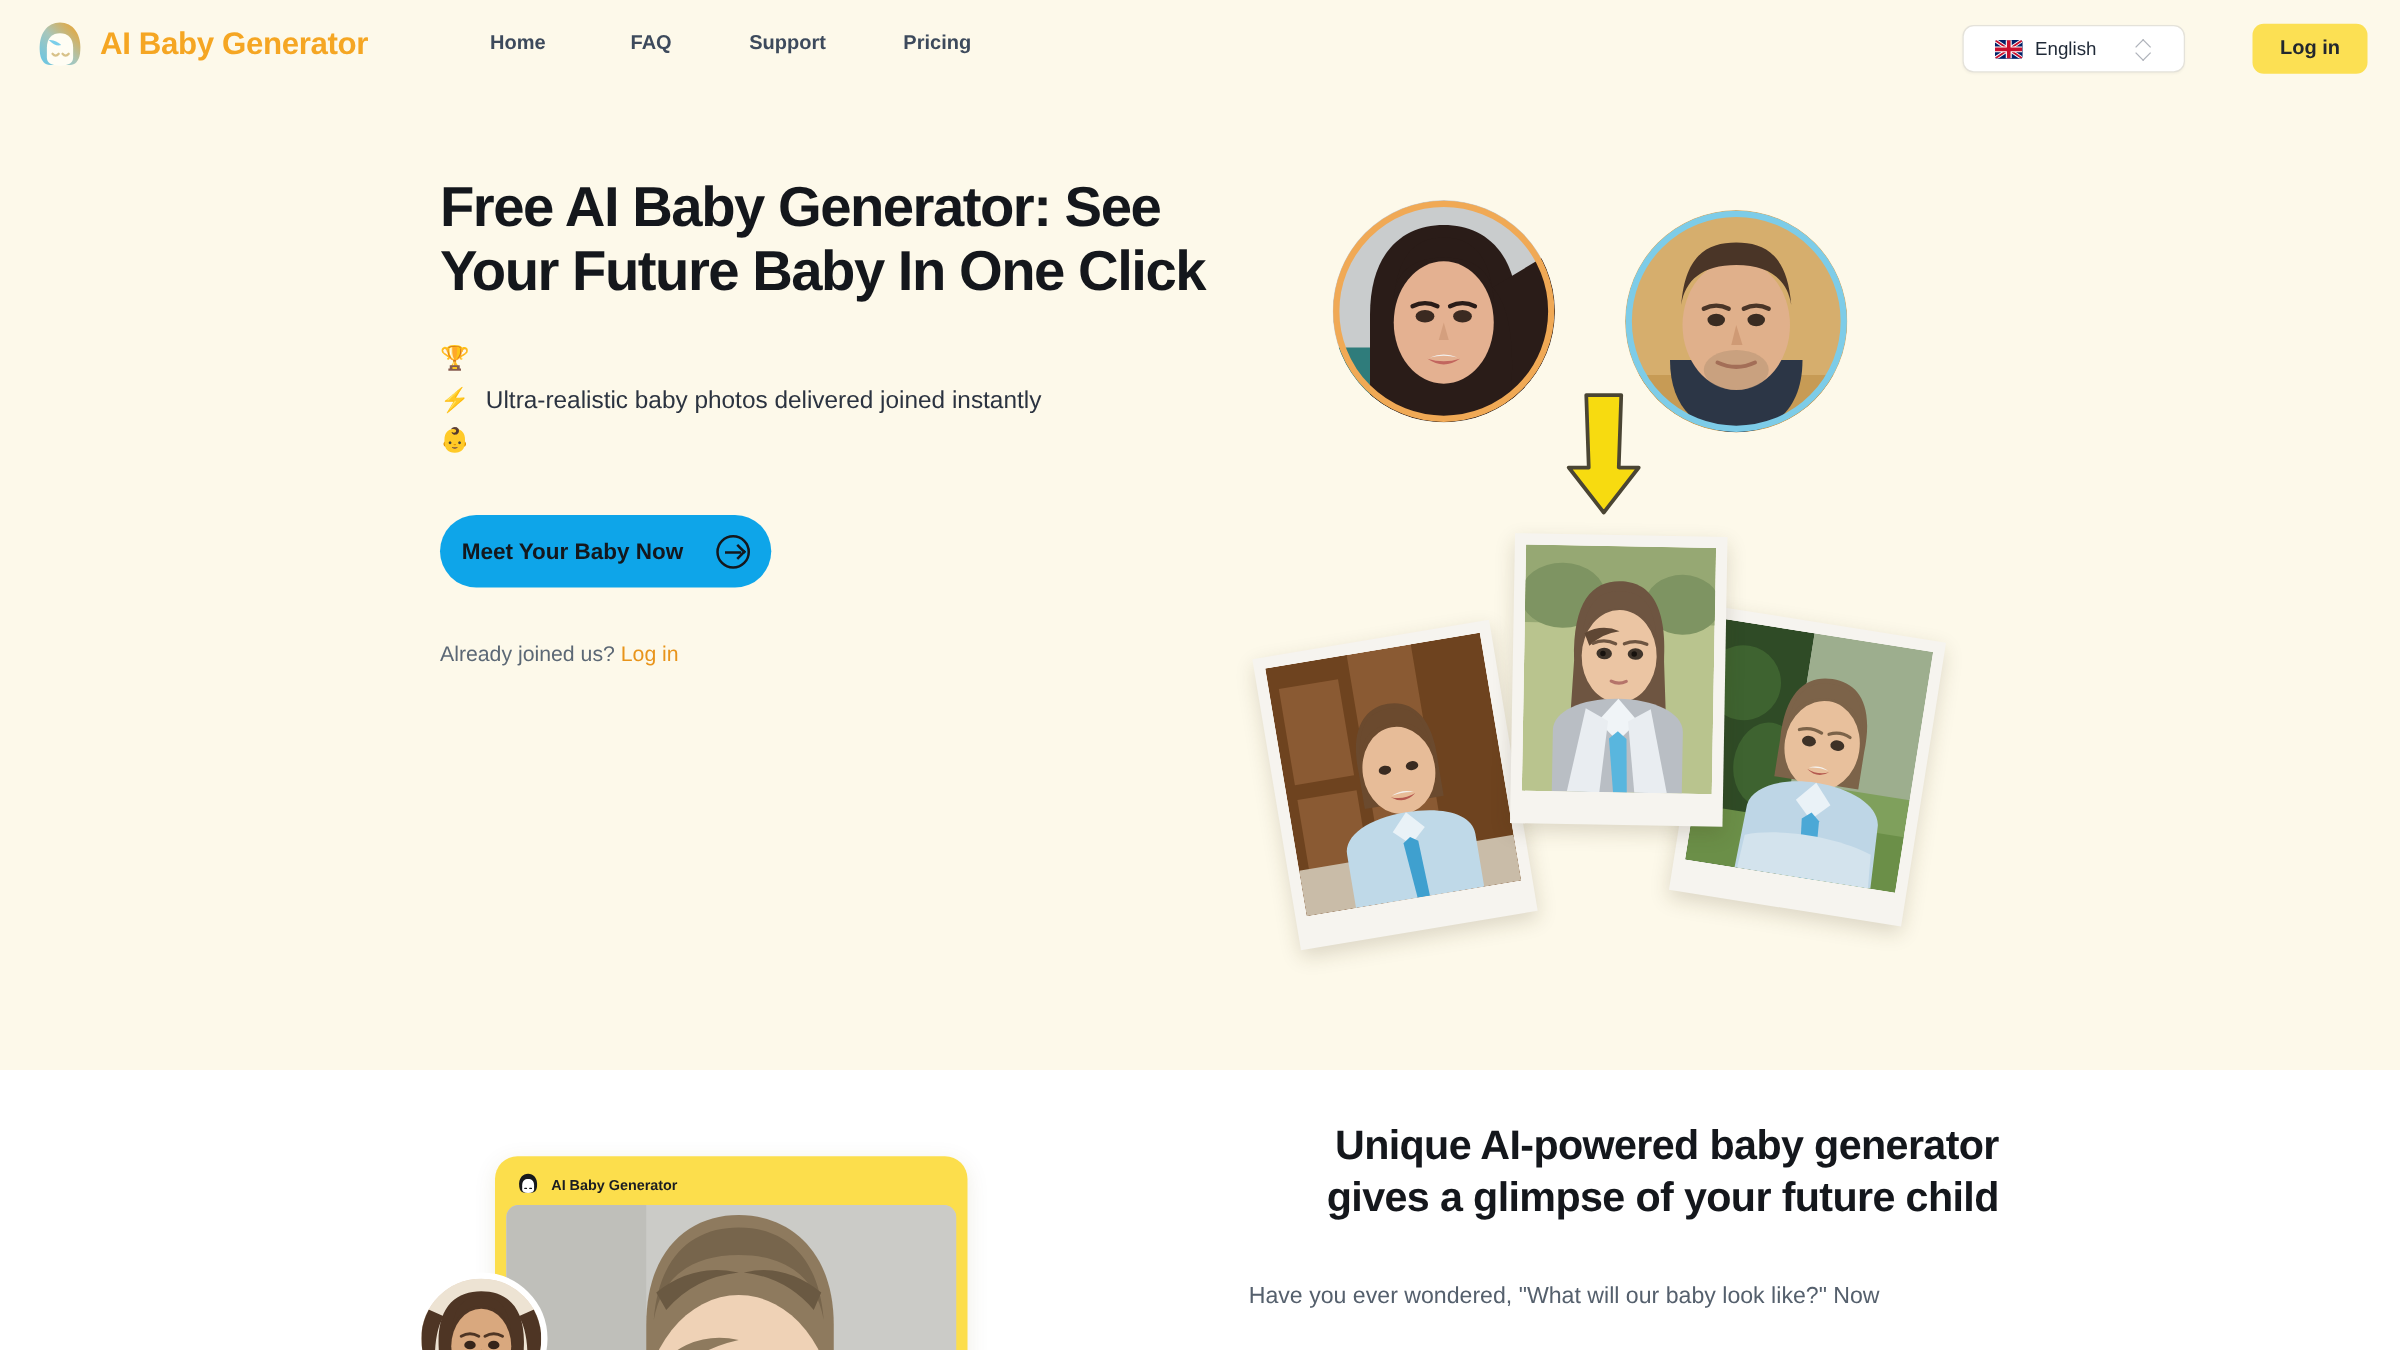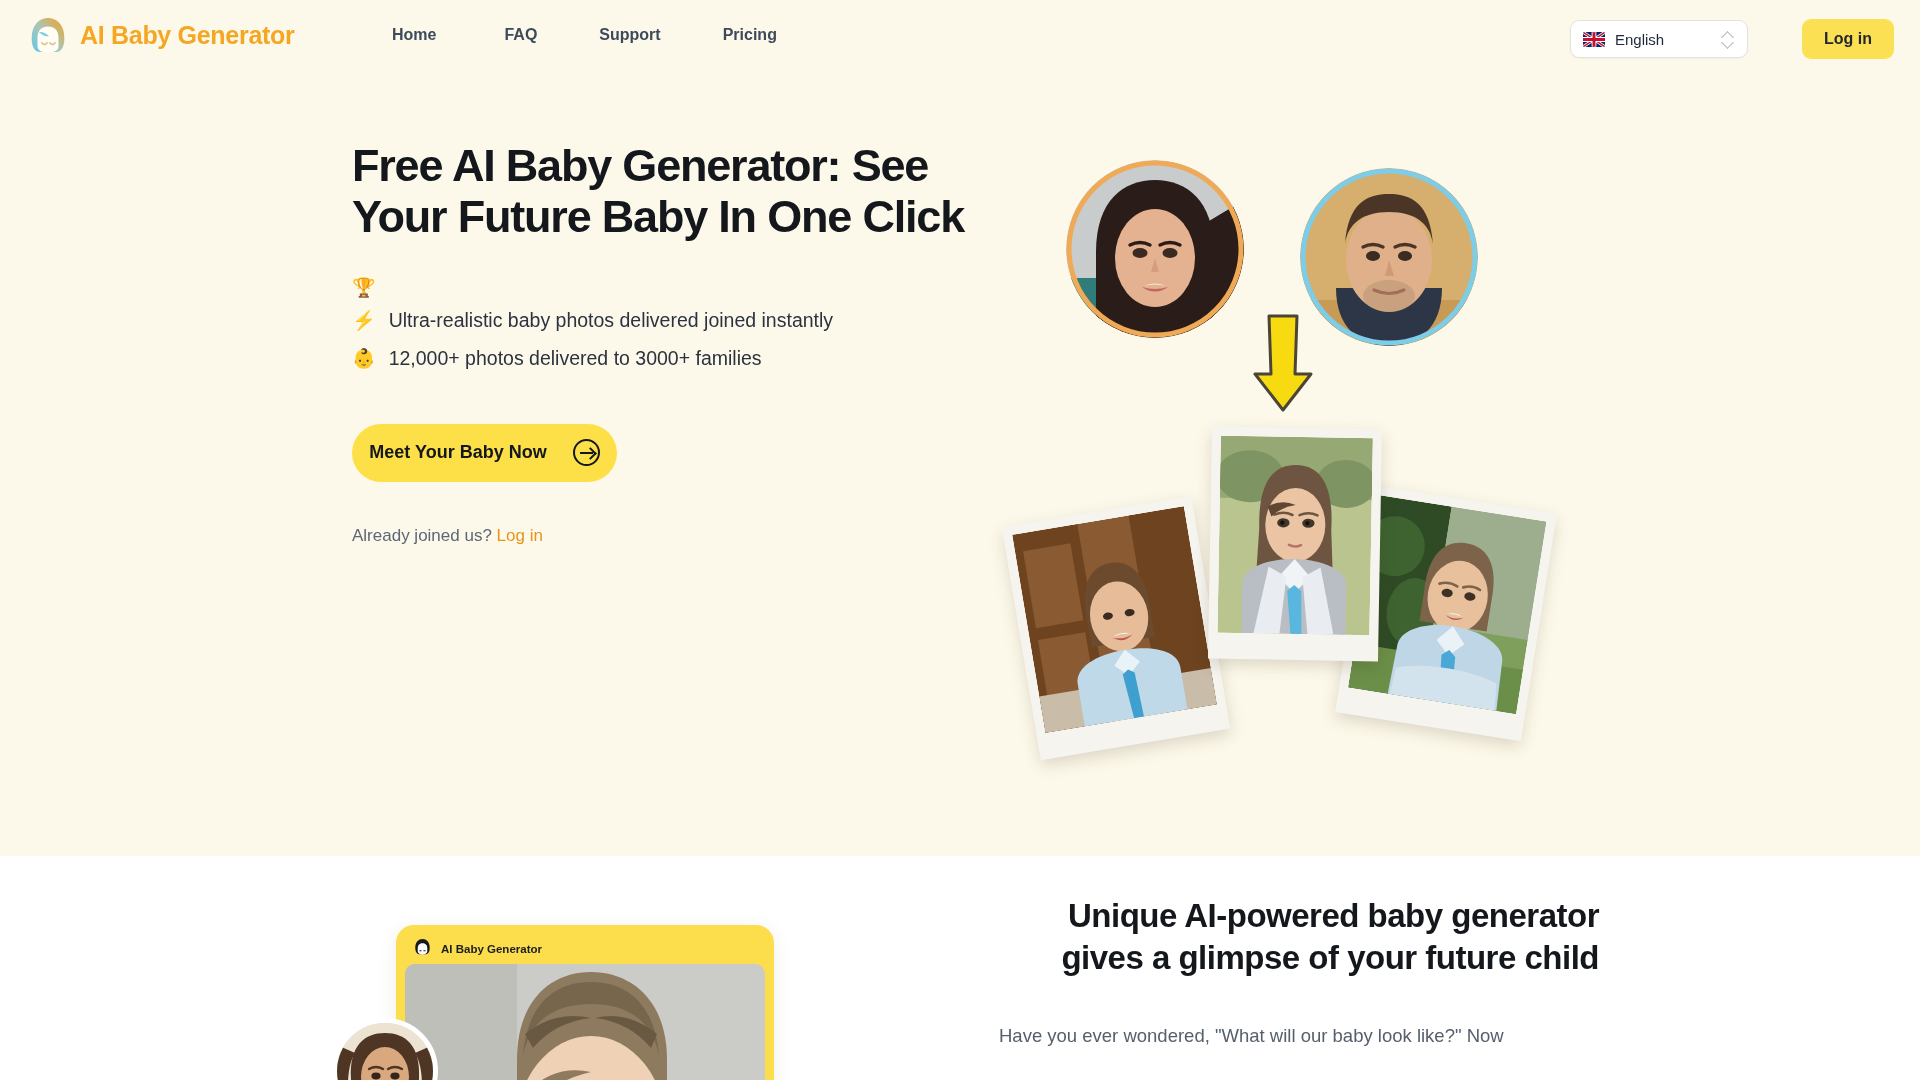--- a/index.html
+++ b/index.html
@@ -51,21 +51,21 @@
   .nav a.n0 { margin-right: 68px; }
   .nav a.n1 { margin-right: 62px; }
   .nav a.n2 { margin-right: 62px; }
 
   .lang-select {
     position: absolute; right: 172px; top: 20px;
     width: 178px; height: 38px;
     background: #fff; border: 1px solid #E4E2DA;
     border-radius: 9px;
     display: flex; align-items: center; gap: 10px;
-    padding: 0 12px;
+    padding: 0 25px;
     box-shadow: 0 1px 2px rgba(0,0,0,.04);
   }
   .flag {
     width: 22px; height: 15px; flex: 0 0 22px;
     border-radius: 2px; overflow: hidden; position: relative;
     background: #012169;
   }
   .lang-label { font-size: 15px; color: #1F2937; flex: 1; }
   .chev { width: 14px; height: 20px; position: relative; opacity: .55; }
   .chev::before, .chev::after {
@@ -94,21 +94,21 @@
   .bullet {
     display: flex; align-items: baseline; gap: 13px;
     font-size: 19.5px; color: #2B3340; line-height: 1.55;
     margin-bottom: 8px;
   }
   .bullet .emo { font-size: 19px; line-height: 1; }
 
   .cta {
     margin-top: 50px;
     width: 265px; height: 58px;
-    background: #fde047; border: none; border-radius: 30px;
+    background: #0ea5e9; border: none; border-radius: 30px;
     display: flex; align-items: center; justify-content: center; gap: 26px;
     font-family: inherit; font-size: 18px; font-weight: 700; color: #14171C;
     cursor: pointer;
   }
   .arrow-circle {
     width: 27px; height: 27px; border: 2.1px solid #14171C;
     border-radius: 50%; position: relative; flex: 0 0 27px;
   }
   .arrow-circle::before {
     content: ""; position: absolute; left: 5px; top: 11px;
@@ -242,21 +242,20 @@
   <div class="hero-bullets">
     <div class="bullet">
       <span class="emo">🏆</span>
     </div>
     <div class="bullet">
       <span class="emo">⚡</span>
       <span>Ultra-realistic baby photos delivered joined instantly</span>
     </div>
     <div class="bullet">
       <span class="emo">👶</span>
-      <span>12,000+ photos delivered to 3000+ families</span>
     </div>
   </div>
 
   <button class="cta">
     <span>Meet Your Baby Now</span>
     <span class="arrow-circle"></span>
   </button>
 
   <div class="joined">
     <span>Already joined us?</span>

